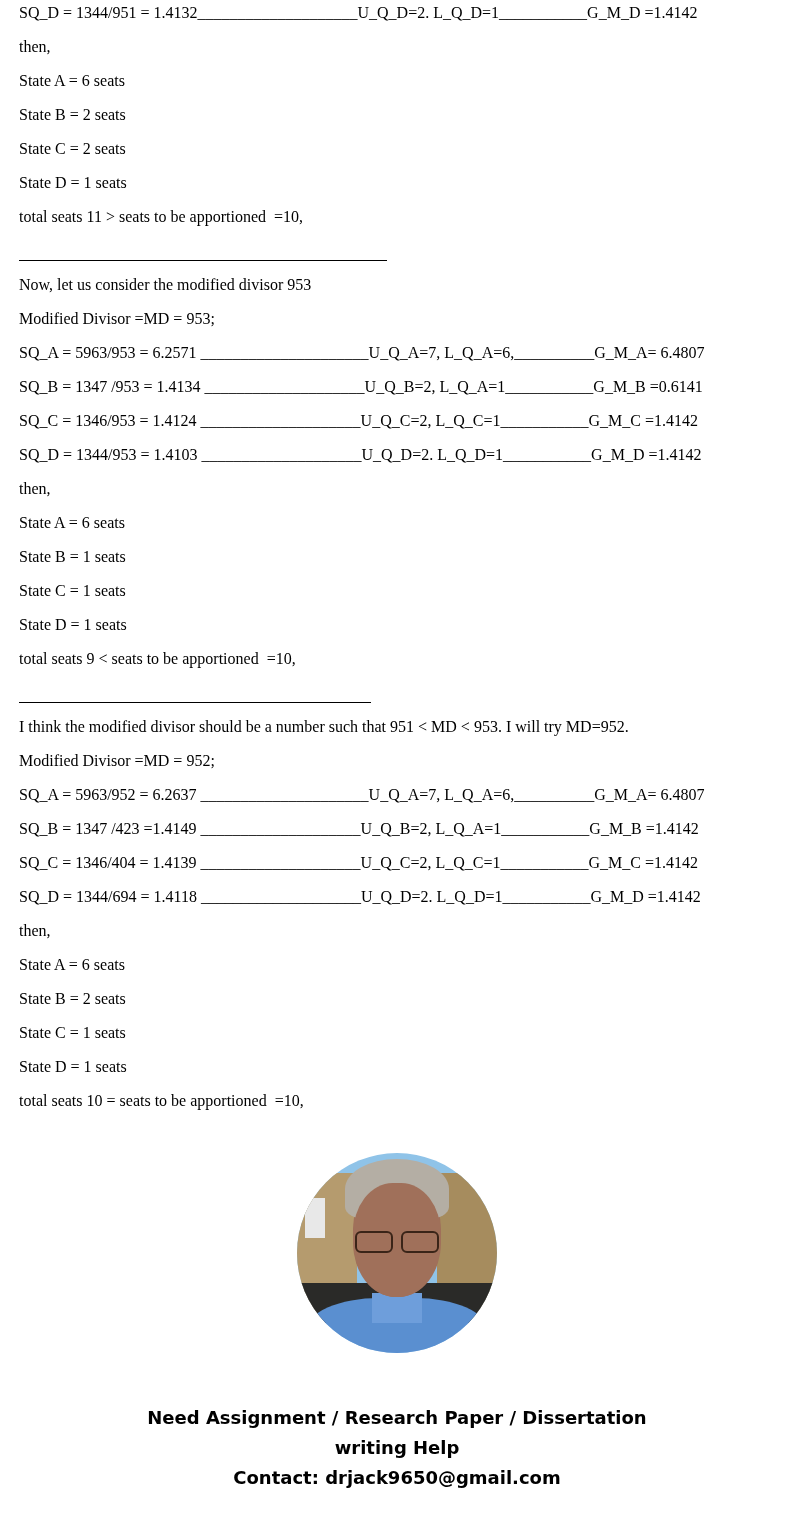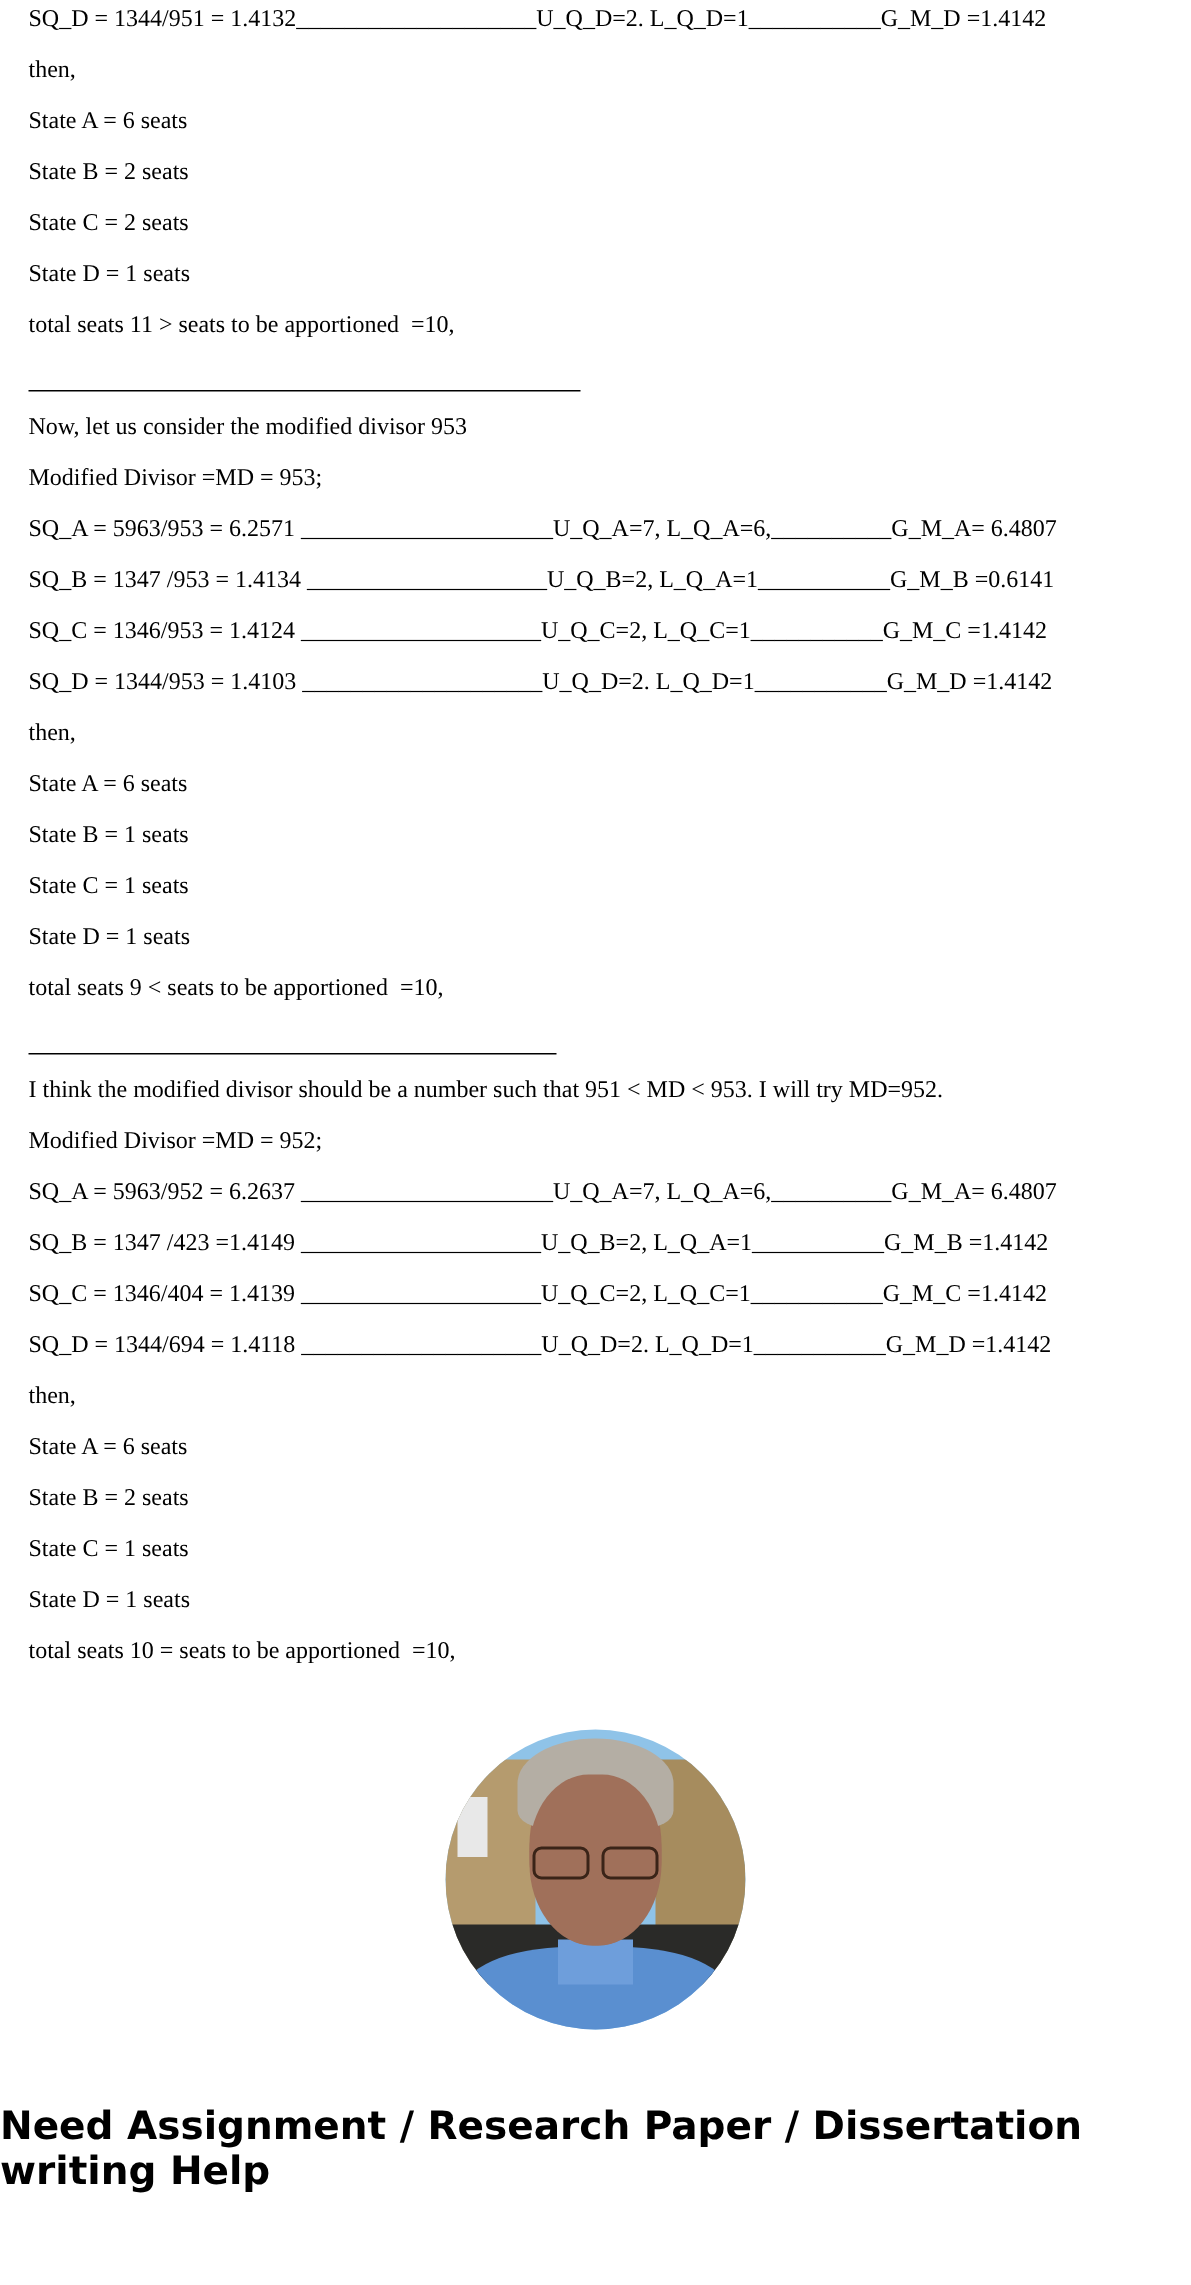--- a/index.html
+++ b/index.html
@@ -53,24 +53,24 @@
   #avatar .collar { position:absolute; left:75px; top:140px; width:50px; height:30px; background:#6e9edb; }
   #avatar .hair { position:absolute; left:48px; top:6px; width:104px; height:60px; background:#b4aea4; border-radius: 50% 50% 20% 20%; }
   #avatar .face { position:absolute; left:56px; top:22px; width:88px; height:122px; background:#a0705a; border-radius: 45% 45% 48% 48%; }
   #avatar .glasses { position:absolute; left:58px; top:78px; width:84px; height:20px; }
   #avatar .glasses span { position:absolute; top:0; width:34px; height:18px; border:2px solid #3a2418; border-radius: 6px; }
   #footer {
     position: absolute;
     left: 0;
     top: 1403px;
     width: 794px;
-    text-align: left;
+    text-align: center;
     font-family: "DejaVu Sans", sans-serif;
     font-weight: bold;
-    font-size: 26px;
+    font-size: 18px;
     line-height: 30px;
     color: #000;
   }
   #footer div { margin: 0; }
 </style>
 </head>
 <body>
 
 <div id="doc">
   <p class="line">SQ_D = 1344/951 = 1.4132____________________U_Q_D=2. L_Q_D=1___________G_M_D =1.4142</p>
@@ -124,13 +124,14 @@
   <div class="face" style="top:30px;height:114px;"></div>
   <div class="glasses">
     <span style="left:0"></span>
     <span style="left:46px"></span>
   </div>
 </div>
 
 <div id="footer">
   <div>Need Assignment / Research Paper / Dissertation</div>
   <div>writing Help</div>
+  <div>Contact: drjack9650@gmail.com</div>
 </div>
 
 </body></html>

